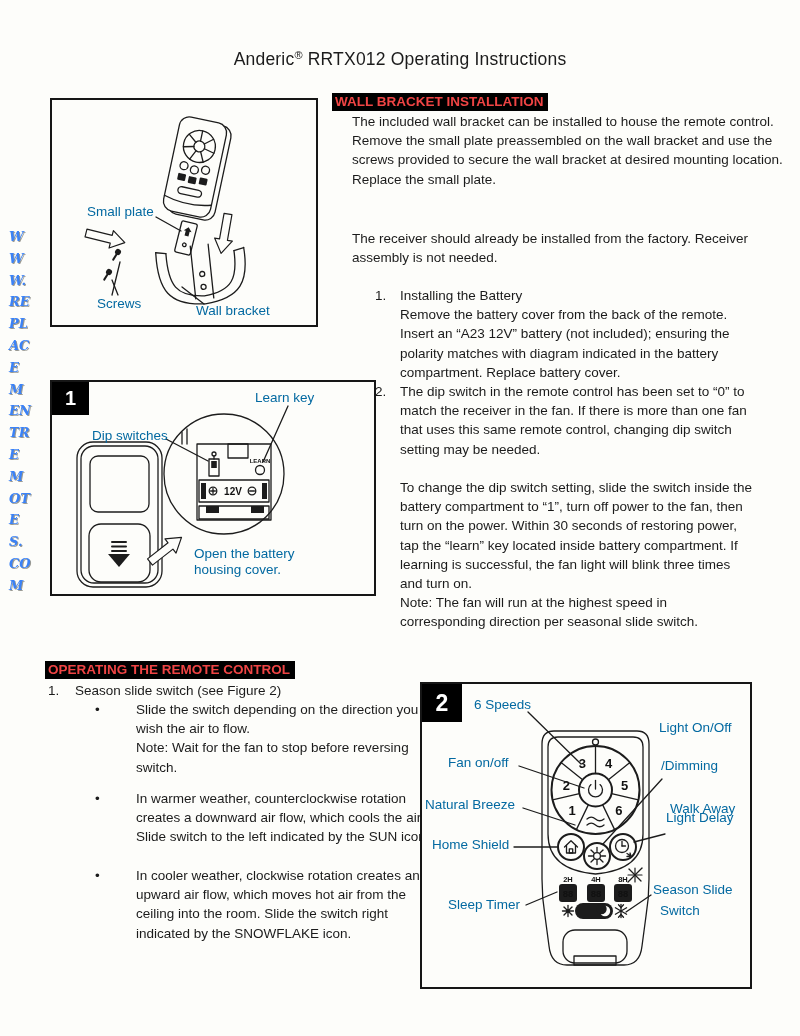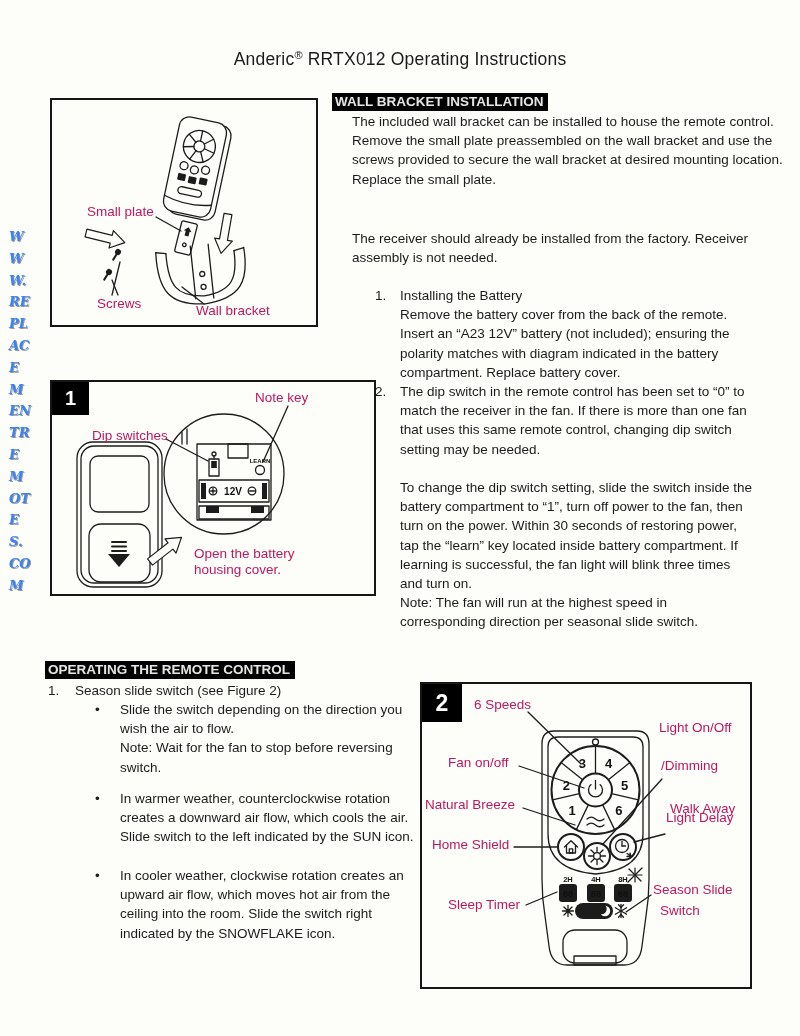--- a/index.html
+++ b/index.html
@@ -8,36 +8,36 @@
     font-family:"Liberation Sans","DejaVu Sans",sans-serif;color:#1b1b1b;
     overflow:hidden;margin:0 auto;
   }
   .title{position:absolute;left:0;right:0;top:49px;text-align:center;
     font-size:17.5px;font-weight:normal;letter-spacing:.2px;}
   .title .reg{font-size:11px;vertical-align:6px;}
   .watermark{position:absolute;left:9px;top:226px;width:22px;
     font-family:"DejaVu Serif",serif;font-style:italic;font-weight:bold;
     font-size:13px;line-height:21.8px;color:#3b82f6;text-align:left;
     word-break:break-all;text-shadow:1px 1px 0 #9a9a93;}
-  .blackhead{position:absolute;display:inline-block;background:#000;color:#e5e5e5;
+  .blackhead{position:absolute;display:inline-block;background:#000;color:#ef4444;
     font-weight:bold;font-size:13.5px;padding:1px 5px 2px 3px;white-space:nowrap;}
   .para{position:absolute;font-size:13.5px;line-height:19.2px;margin-left:20px;}
   .figbox{position:absolute;border:2px solid #161616;background:#fdfdfa;}
   .fignum{position:absolute;left:0;top:0;background:#000;color:#fff;
     display:flex;align-items:center;justify-content:center;font-weight:bold;}
-  .figlabel{position:absolute;font-size:13.5px;line-height:16px;white-space:nowrap;color:#be185d;}
+  .figlabel{position:absolute;font-size:13.5px;line-height:16px;white-space:nowrap;color:#0369a1;}
   .steps{position:absolute;left:375px;top:286px;width:415px;font-size:13.5px;line-height:19.2px;}
   .step{display:flex;}
   .step .num{width:25px;flex:none;}
   .step .content{width:352px;}
   .gaptop{margin-top:19.2px;}
   .oplist{position:absolute;font-size:13.5px;line-height:19.2px;}
   .bullet{position:absolute;display:flex;font-size:13.5px;line-height:19.2px;}
   .bullet .mark{width:25px;flex:none;}
-  .bullet .btext{width:296px;white-space:pre-line;}
+  .bullet .btext{width:296px;white-space:pre-line;margin-left:16px;}
   svg{position:absolute;left:0;top:0;}
   svg *{vector-effect:none;}
   .ln{stroke:#1c1c1c;fill:none;stroke-width:1.3;stroke-linejoin:round;stroke-linecap:round;}
   .lnb{stroke:#1c1c1c;fill:none;stroke-width:2;stroke-linejoin:round;stroke-linecap:round;}
   .fillb{fill:#1c1c1c;stroke:none;}
   .white{fill:#fdfdfa;}
   .arrow{fill:#fdfdfa;stroke:#1c1c1c;stroke-width:1.2;stroke-linejoin:round;}
   text{font-family:"Liberation Sans","DejaVu Sans",sans-serif;fill:#111;}
 </style>
 </head>
@@ -196,21 +196,21 @@
       </g>
 
       <g transform="translate(98,180) rotate(-38)">
         <path class="arrow" d="M0,-4 L26,-4 L26,-9 L40,0 L26,9 L26,4 L0,4 Z"></path>
       </g>
 
       <line class="ln" stroke-width="1" x1="236" y1="24" x2="211" y2="80"></line>
       <line class="ln" stroke-width="1" x1="114" y1="57" x2="156" y2="79"></line>
     </svg>
     <div class="fignum" style="width:37px;height:33px;font-size:20px;">1</div>
-    <div class="figlabel" style="left:203px;top:8px;">Note key</div>
+    <div class="figlabel" style="left:203px;top:8px;">Learn key</div>
     <div class="figlabel" style="left:40px;top:46px;">Dip switches</div>
     <div class="figlabel" style="left:142px;top:164px;width:120px;white-space:normal;">Open the battery housing cover.</div>
   </div>
 
   <div class="blackhead" style="left:45px;top:661px;">OPERATING THE REMOTE CONTROL</div>
   <div class="oplist" style="left:48px;top:681px;">1.</div>
   <div class="oplist" style="left:75px;top:681px;">Season slide switch (see Figure 2)</div>
 
   <div class="bullet" style="left:95px;top:700px;">
     <div class="mark">•</div>

